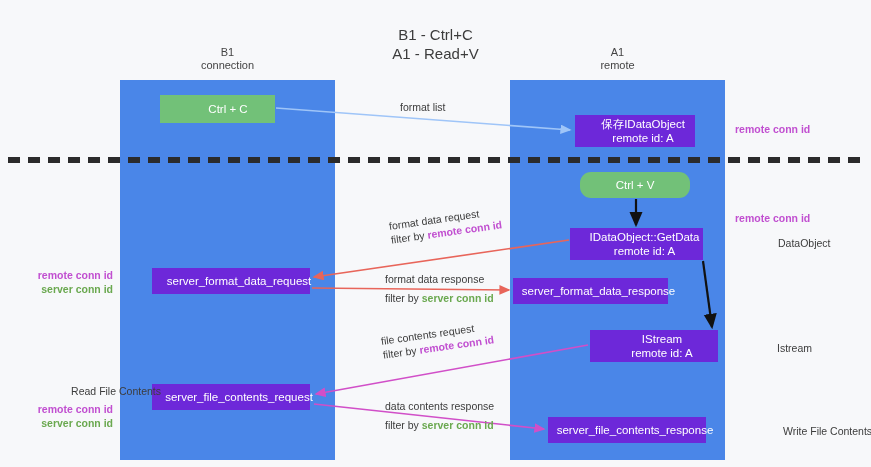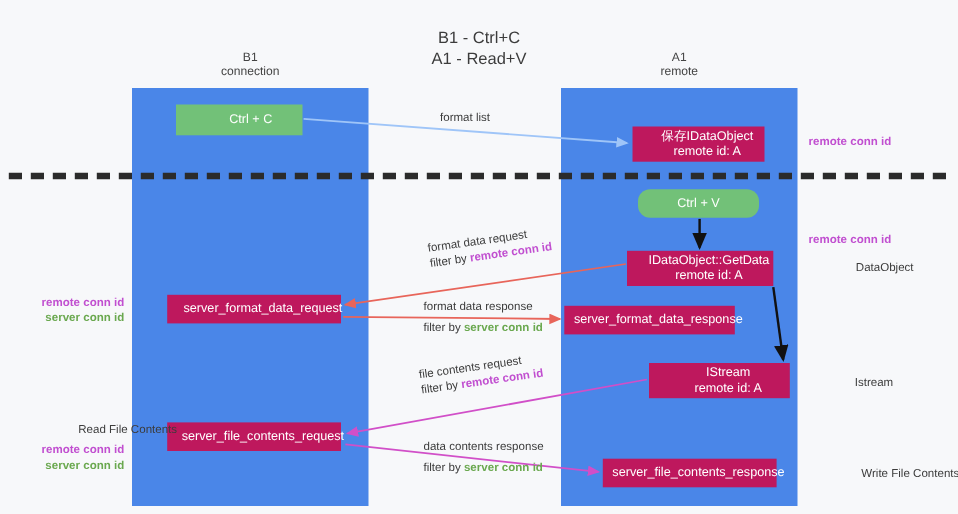--- a/index.html
+++ b/index.html
@@ -28,21 +28,21 @@
   }
   #head-b1{left:120px;top:46px;width:215px;}
   #head-a1{left:510px;top:46px;width:215px;}
 
   .node{
     position:absolute;box-sizing:border-box;
     color:#ffffff;text-align:center;
     font-size:11.5px;line-height:14px;
     display:flex;flex-direction:column;align-items:center;justify-content:center;
   }
-  .node.orange{background:#be185d;padding-left:16px;}
+  .node.orange{background:#6d28d9;padding-left:16px;}
   .node.green{background:#72c178;}
 
   #n-ctrlc{left:160px;top:95px;width:115px;height:28px;padding-left:21px;}
   #n-saveido{left:575px;top:115px;width:120px;height:32px;}
   #n-ctrlv{left:580px;top:172px;width:110px;height:26px;border-radius:11px;}
   #n-getdata{left:570px;top:228px;width:133px;height:32px;}
   #n-sfdreq{left:152px;top:268px;width:158px;height:26px;}
   #n-sfdresp{left:513px;top:278px;width:155px;height:26px;}
   #n-istream{left:590px;top:330px;width:128px;height:32px;}
   #n-sfcreq{left:152px;top:384px;width:158px;height:26px;}

